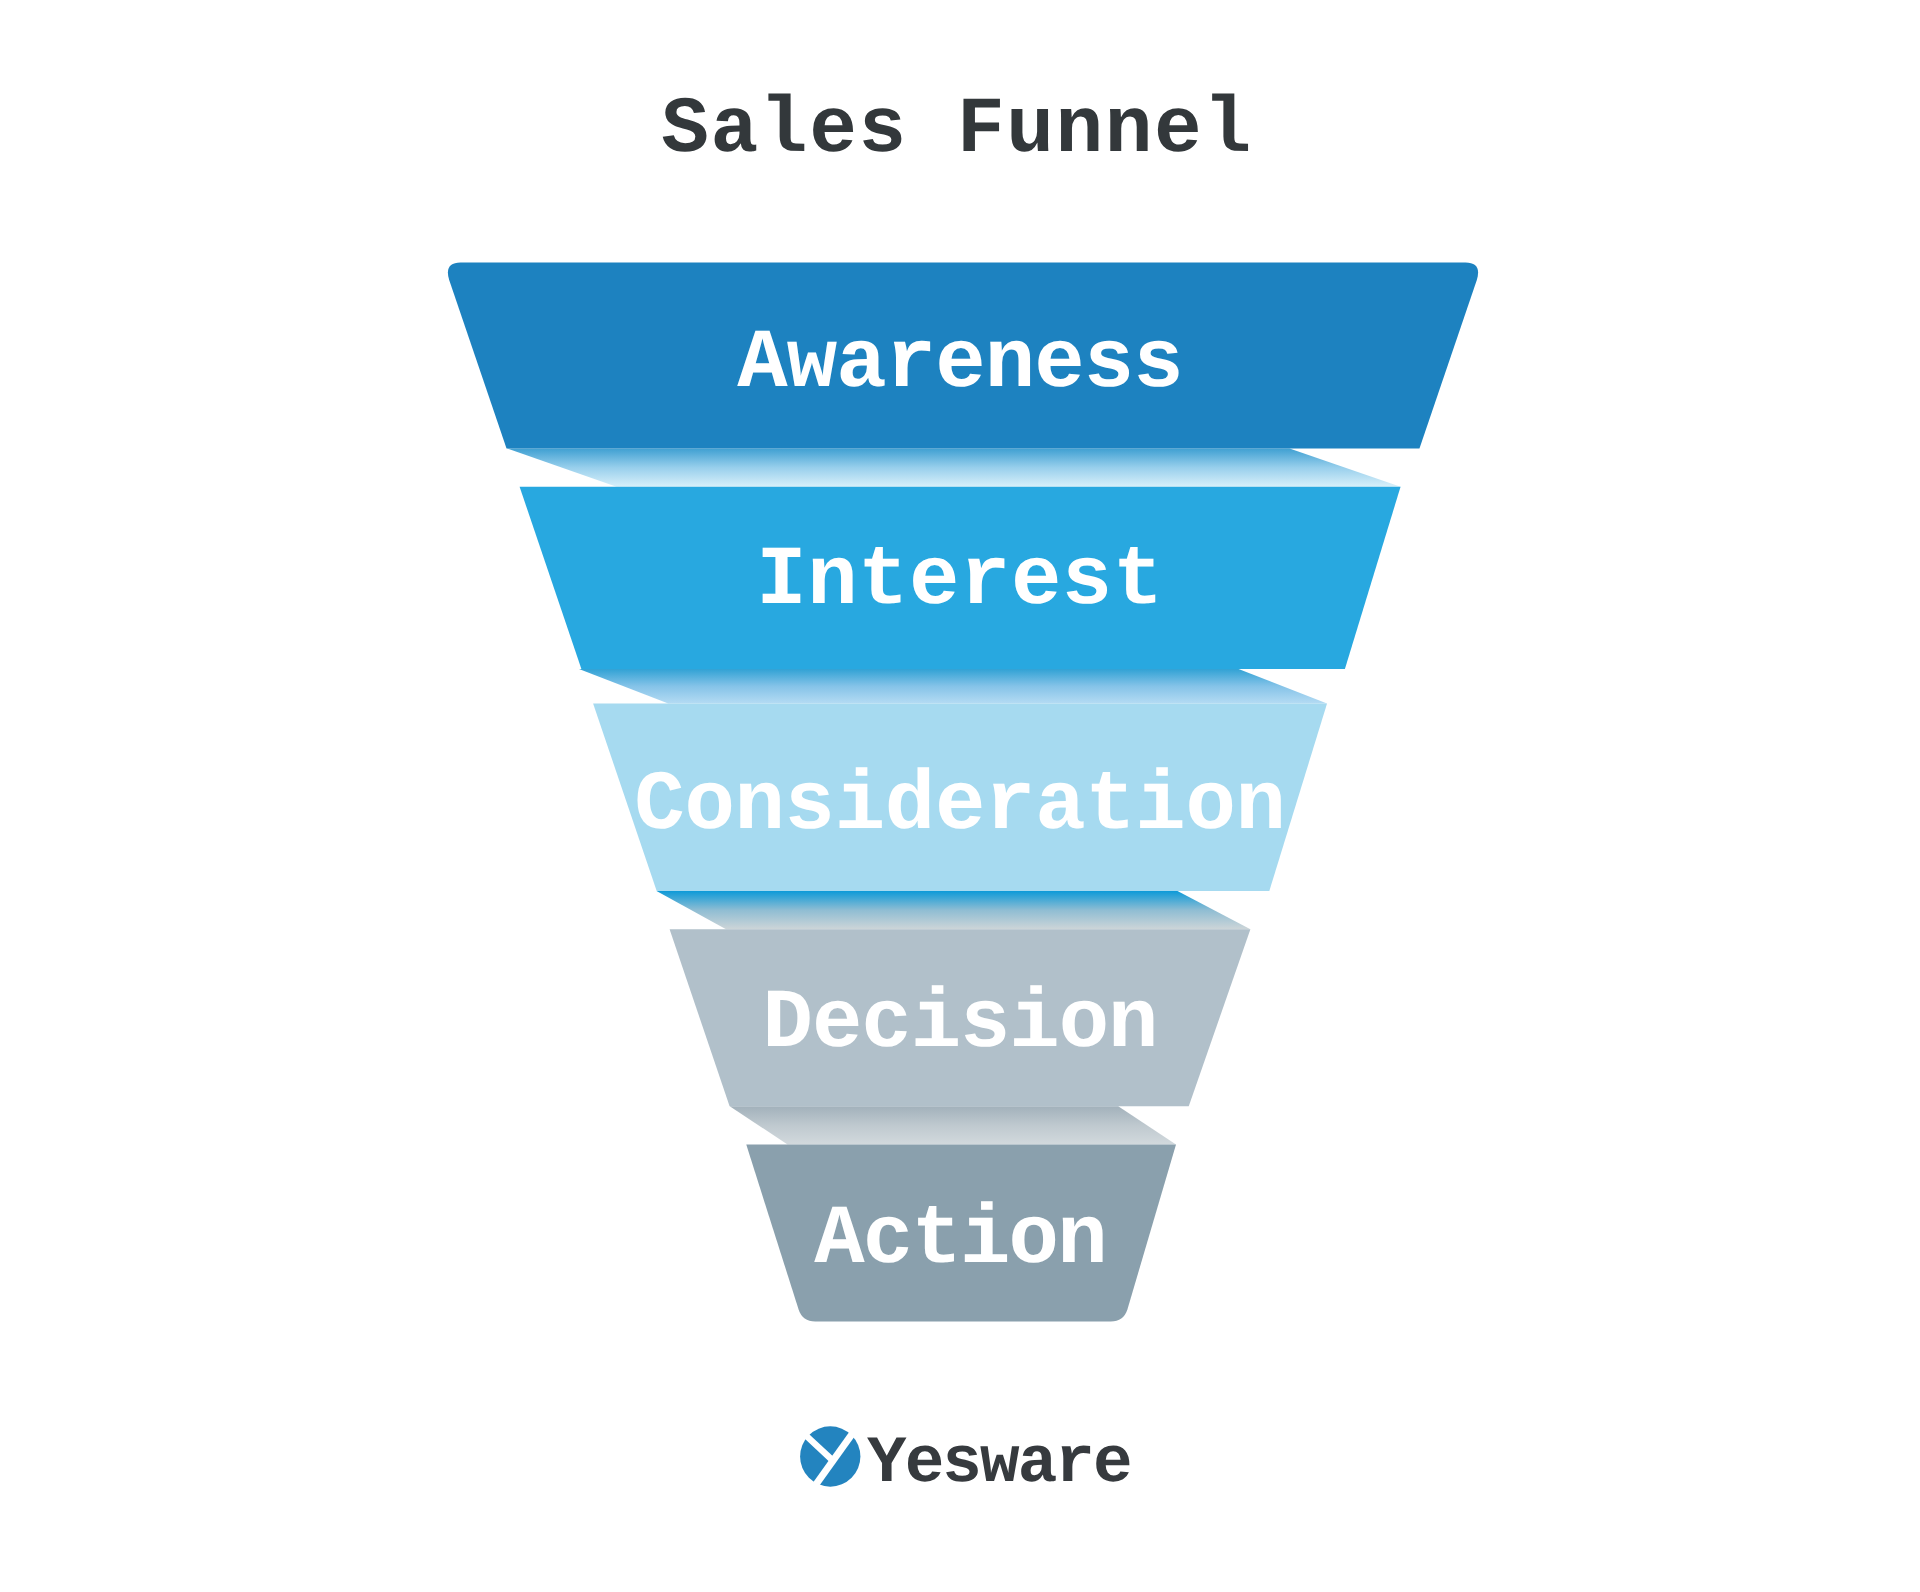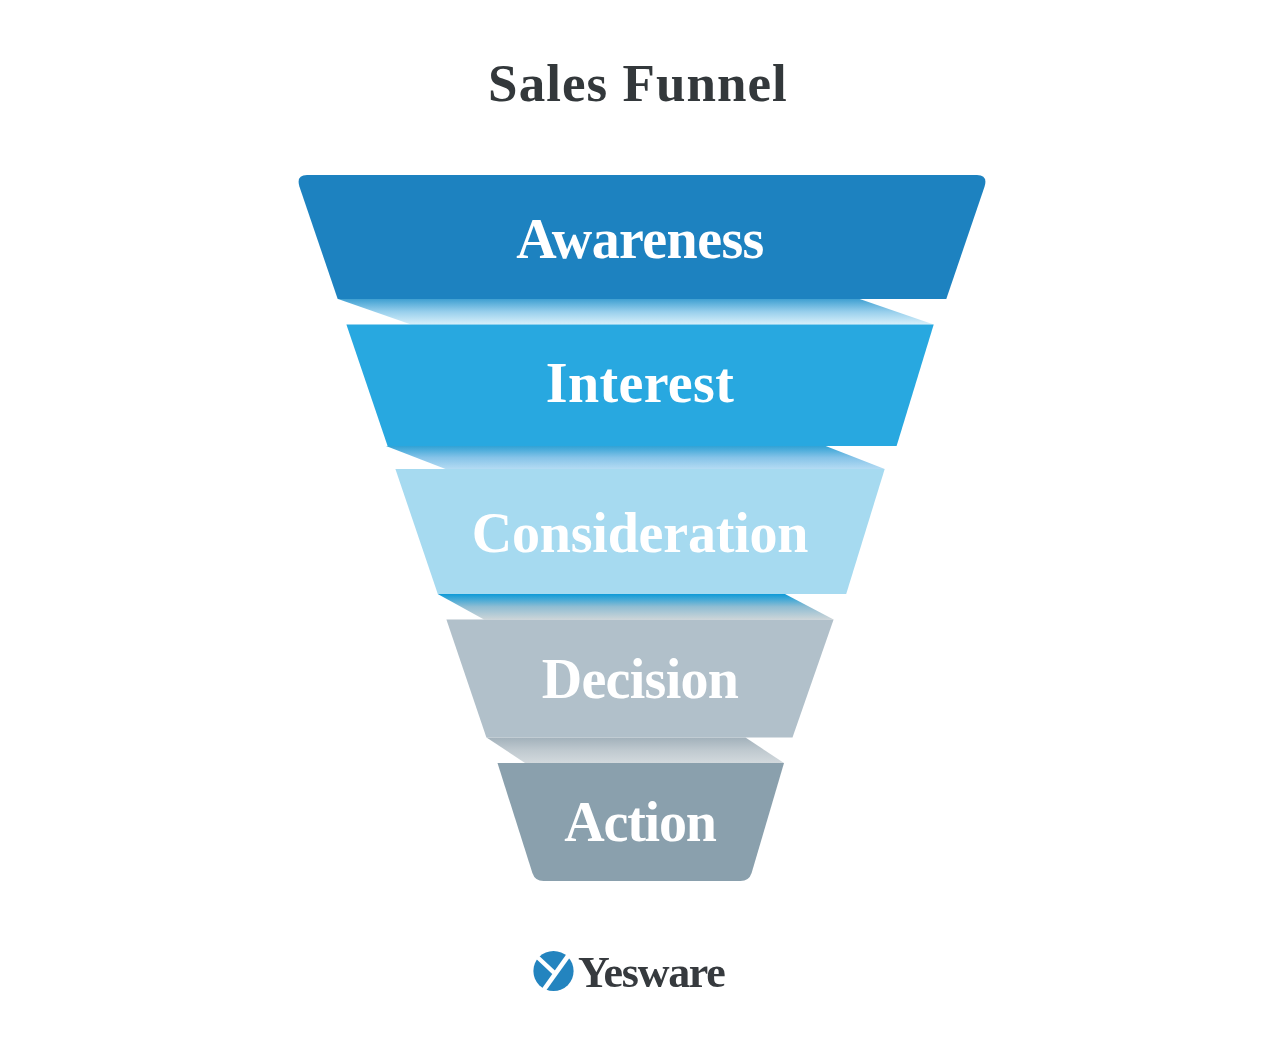--- a/index.html
+++ b/index.html
@@ -1,17 +1,17 @@
 <!DOCTYPE html>
 <html><head>
 <meta charset="utf-8">
 <style>
   html,body{margin:0;padding:0;background:#ffffff;}
   .page{position:relative;width:1280px;height:1061px;background:#ffffff;overflow:hidden;
-        font-family:Liberation Serif, serif;}
+        font-family:Liberation Mono, monospace;}
 </style>
 </head>
 <body>
 <div class="page">
 <svg width="1280" height="1061" viewBox="0 0 1280 1061" xmlns="http://www.w3.org/2000/svg">
   <defs>
     <linearGradient id="g1" x1="0" y1="299" x2="0" y2="324.5" gradientUnits="userSpaceOnUse">
       <stop offset="0" stop-color="#3fa0d2"></stop>
       <stop offset="0.5" stop-color="#98cfec"></stop>
       <stop offset="1" stop-color="#d8f0fa"></stop>

